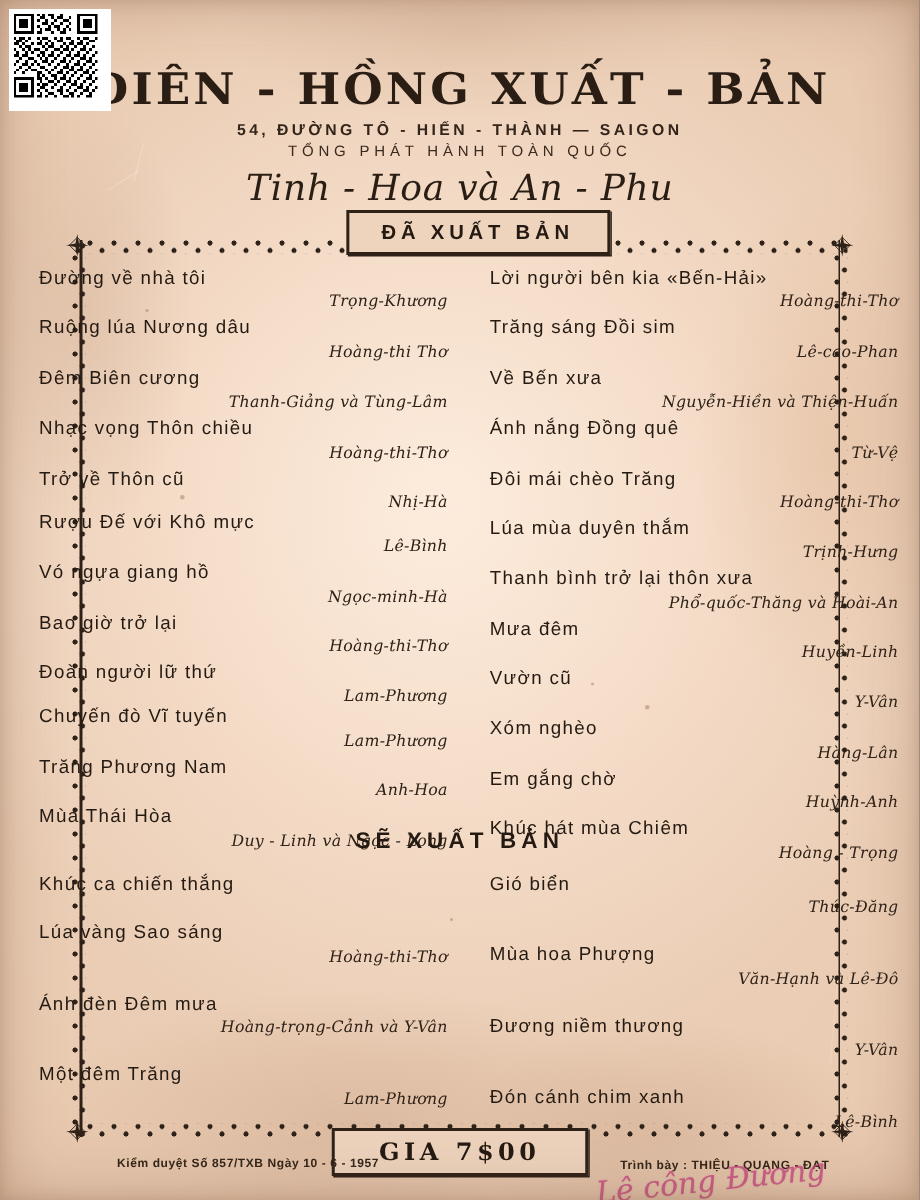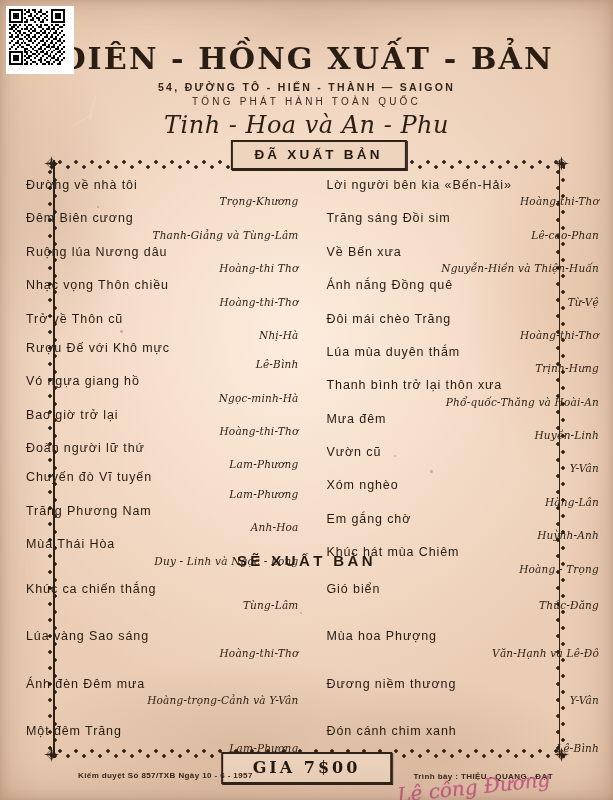--- a/index.html
+++ b/index.html
@@ -269,26 +269,26 @@
     <div class="t">ĐÃ XUẤT BẢN</div>
   </div>
 
   <div class="cols" style="top:178px;">
     <div class="col" id="pub-left">
         <div class="entry" style="margin-bottom: 4px;">
           <div class="title">Đường về nhà tôi</div>
           <div class="author">Trọng-Khương</div>
         </div>
         <div class="entry" style="margin-bottom: 4px;">
+          <div class="title">Ruộng lúa Nương dâu</div>
+          <div class="author">Hoàng-thi Thơ</div>
+        </div>
+        <div class="entry" style="margin-bottom: 4px;">
           <div class="title">Đêm Biên cương</div>
           <div class="author">Thanh-Giảng và Tùng-Lâm</div>
-        </div>
-        <div class="entry" style="margin-bottom: 4px;">
-          <div class="title">Ruộng lúa Nương dâu</div>
-          <div class="author">Hoàng-thi Thơ</div>
         </div>
         <div class="entry" style="margin-bottom: 4px;">
           <div class="title">Nhạc vọng Thôn chiều</div>
           <div class="author">Hoàng-thi-Thơ</div>
         </div>
         <div class="entry" style="margin-bottom: 0;">
           <div class="title">Trở về Thôn cũ</div>
           <div class="author">Nhị-Hà</div>
         </div>
         <div class="entry" style="margin-bottom: 4px;">
@@ -371,21 +371,20 @@
         </div>
       </div>
   </div>
 
   <div class="section-heading" style="top:552px;">SẼ XUẤT BẢN</div>
 
   <div class="cols" style="top:582px;">
     <div class="col" id="fc-left">
         <div class="entry" style="margin-bottom: 18px;">
           <div class="title">Khúc ca chiến thắng</div>
-          <div class="author">Tùng-Lâm</div>
         </div>
         <div class="entry" style="margin-bottom: 18px;">
           <div class="title">Lúa vàng Sao sáng</div>
           <div class="author">Hoàng-thi-Thơ</div>
         </div>
         <div class="entry" style="margin-bottom: 18px;">
           <div class="title">Ánh đèn Đêm mưa</div>
           <div class="author">Hoàng-trọng-Cảnh và Y-Vân</div>
         </div>
         <div class="entry" style="margin-bottom: 18px;">

